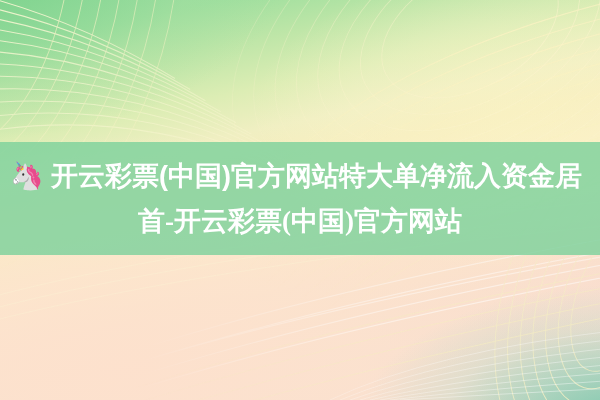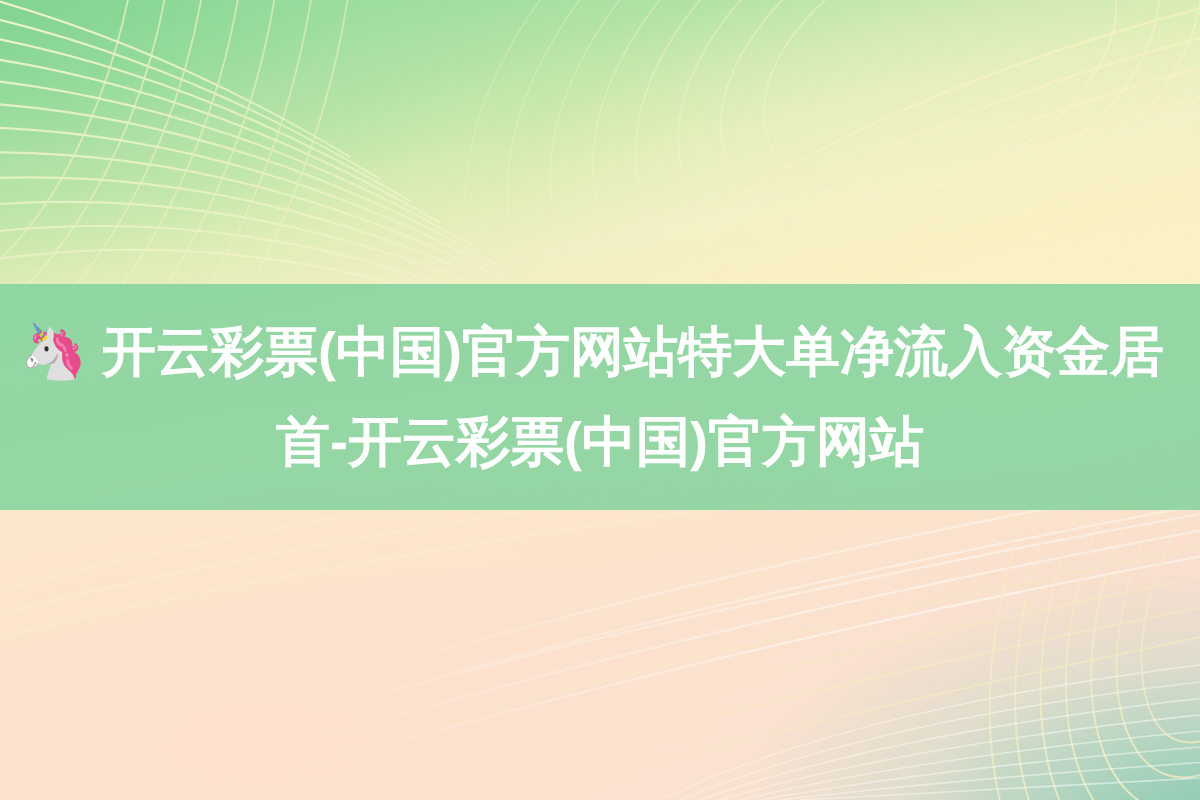--- a/index.html
+++ b/index.html
@@ -127,20 +127,21 @@
     text-align: center;
   }
 
   .line-1 {
     
     margin-left: -8px;
   }
 
   .line-2 {
     margin-top: 1px;
+    font-family: Liberation Serif, serif;
   }
 </style>
 </head>
 <body>
 
 <div id="banner">
 
   <div class="bg-layer bg-base"></div>
   <div class="bg-layer bg-peach"></div>
   <div class="bg-layer bg-green-tl"></div>

